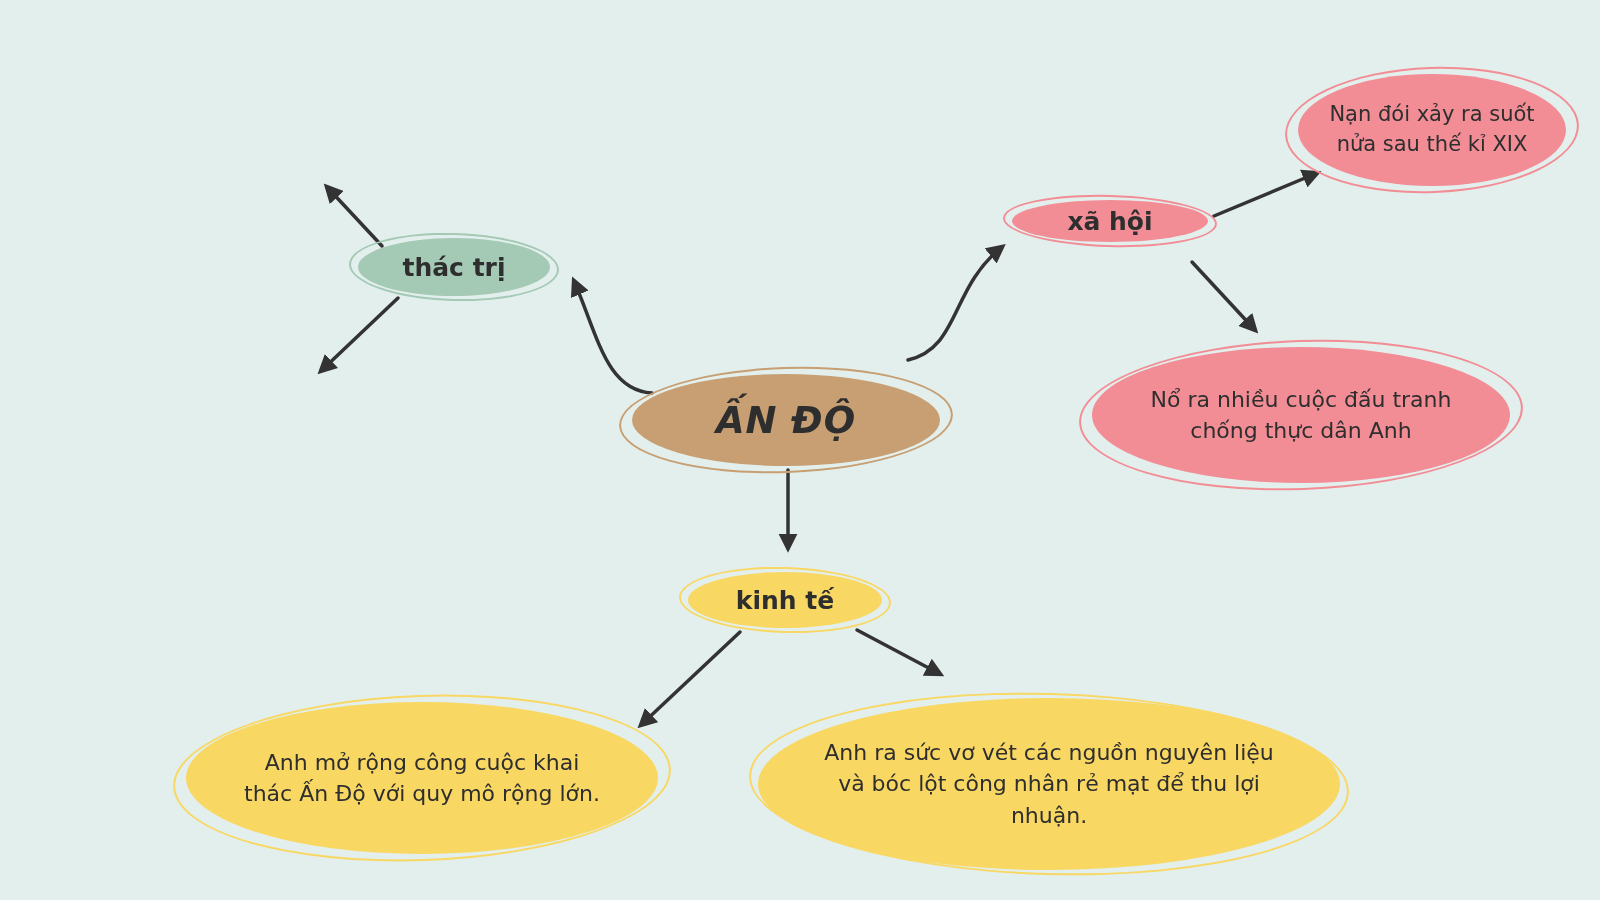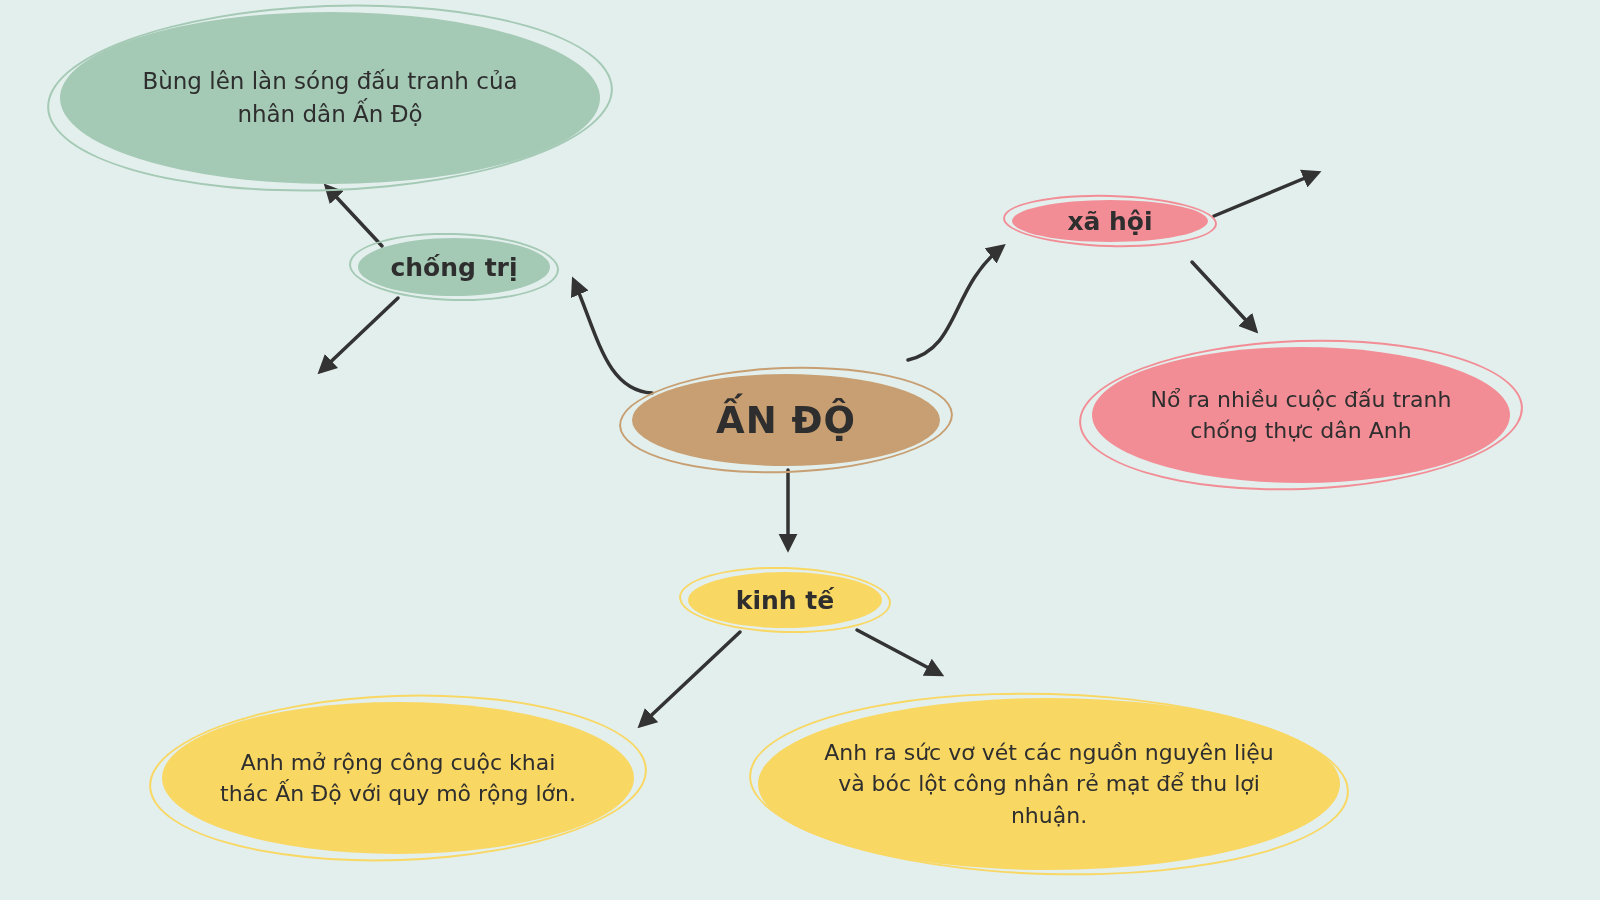--- a/index.html
+++ b/index.html
@@ -56,32 +56,32 @@
     pointer-events:none;
   }
   .sk1::before{transform:rotate(-2deg);}
   .sk2::before{transform:rotate(1.6deg); inset:-5px -9px;}
   .green{--c:var(--green);}
   .pink{--c:var(--pink);}
   .yellow{--c:var(--yellow);}
   .tan{--c:var(--tan);}
   .node-child{font-size:22px;line-height:1.42;}
   .node-branch{font-size:25px;font-weight:bold;}
-  .node-center{font-size:37px;font-weight:bold;letter-spacing:1px;}
+  .node-center{font-size:37px;font-weight:bold;letter-spacing:1px;font-style:italic;}
 
   
   #n-bung      {left:60px;  top:12px;  width:540px; height:172px; padding:0 68px; font-size:23px;}
   #n-chinhtri  {left:358px; top:238px; width:192px; height:58px;}
   #n-chinhphu  {left:92px;  top:398px; width:388px; height:128px; padding:0 34px;}
   #n-center    {left:632px; top:374px; width:308px; height:92px;}
   #n-xahoi     {left:1012px;top:200px; width:196px; height:42px;}
   #n-nandoi    {left:1298px;top:74px;  width:268px; height:112px; padding:0 18px; font-size:21px;}
   #n-nora      {left:1092px;top:347px; width:418px; height:136px; padding:0 44px;}
   #n-kinhte    {left:688px; top:572px; width:194px; height:56px;}
-  #n-khaithac  {left:162px; top:702px; width:472px; height:152px; padding:0 54px;text-align:center;}
+  #n-khaithac  {left:186px; top:702px; width:472px; height:152px; padding:0 54px;text-align:center;}
   #n-vovet     {left:758px; top:698px; width:582px; height:172px; padding:0 58px;}
 </style>
 </head>
 <body>
 
 <div class="canvas">
 
   <svg class="connectors" viewBox="0 0 1600 900" aria-hidden="true">
     <defs>
       <marker id="arrowhead" viewBox="0 0 10 10" refX="7.5" refY="5" markerWidth="5.5" markerHeight="5.5" orient="auto-start-reverse">
@@ -92,29 +92,29 @@
     <path d="M382,246 L327,187" marker-end="url(#arrowhead)"></path>
     <path d="M398,298 L321,371" marker-end="url(#arrowhead)"></path>
     <path d="M908,360 C960,348 950,288 1002,247" marker-end="url(#arrowhead)"></path>
     <path d="M1214,216 L1317,173" marker-end="url(#arrowhead)"></path>
     <path d="M1192,262 L1255,330" marker-end="url(#arrowhead)"></path>
     <path d="M788,470 L788,548" marker-end="url(#arrowhead)"></path>
     <path d="M740,632 L641,725" marker-end="url(#arrowhead)"></path>
     <path d="M857,630 L940,674" marker-end="url(#arrowhead)"></path>
   </svg>
 
-  <div id="n-bung" class="node green node-child sk1">Bùng lên làn sóng đấu tranh của nhân dân Ấn Độ</div>
 
-  <div id="n-chinhtri" class="node green node-branch sk2">chống trị</div>
+  <div id="n-chinhtri" class="node green node-branch sk2">thác trị</div>
 
 
   <div id="n-center" class="node tan node-center sk1">ẤN ĐỘ</div>
 
   <div id="n-xahoi" class="node pink node-branch sk2">xã hội</div>
 
+  <div id="n-nandoi" class="node pink node-child sk1">Nạn đói xảy ra suốt nửa sau thế kỉ XIX</div>
 
   <div id="n-nora" class="node pink node-child sk1">Nổ ra nhiều cuộc đấu tranh chống thực dân Anh</div>
 
   <div id="n-kinhte" class="node yellow node-branch sk2">kinh tế</div>
 
   <div id="n-khaithac" class="node yellow node-child sk1">Anh mở rộng công cuộc khai thác Ấn Độ với quy mô rộng lớn.</div>
 
   <div id="n-vovet" class="node yellow node-child sk2">Anh ra sức vơ vét các nguồn nguyên liệu và bóc lột công nhân rẻ mạt để thu lợi nhuận.</div>
 
 </div>

